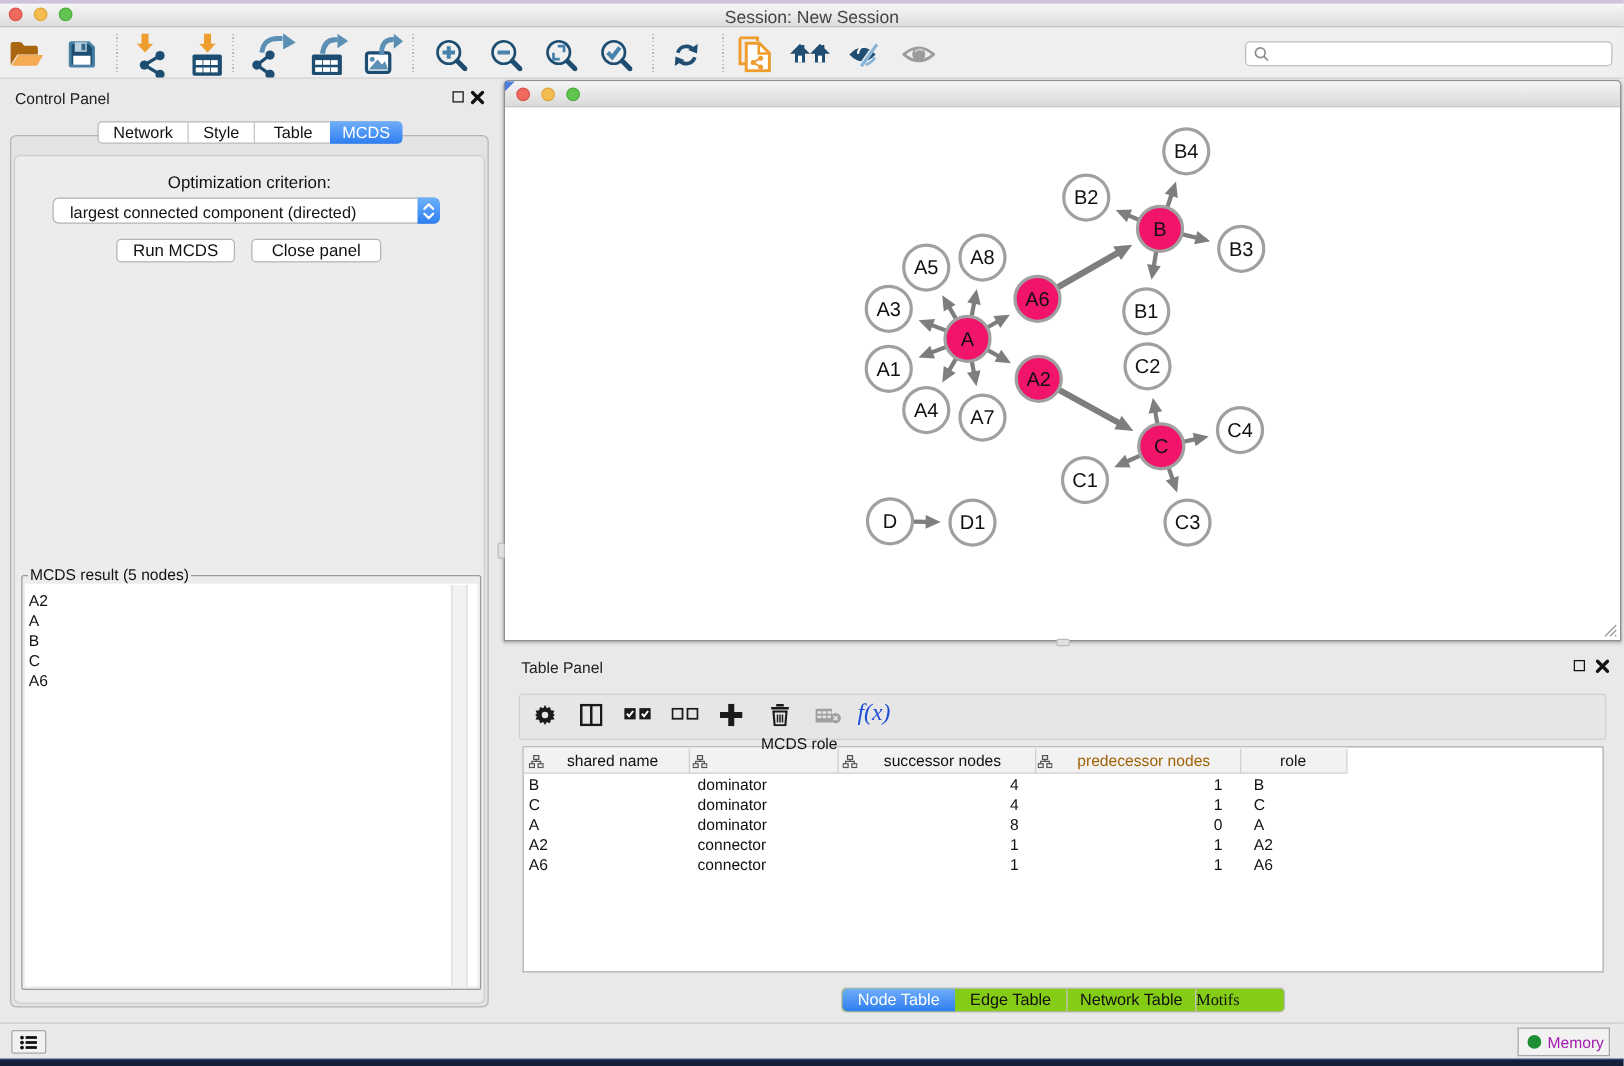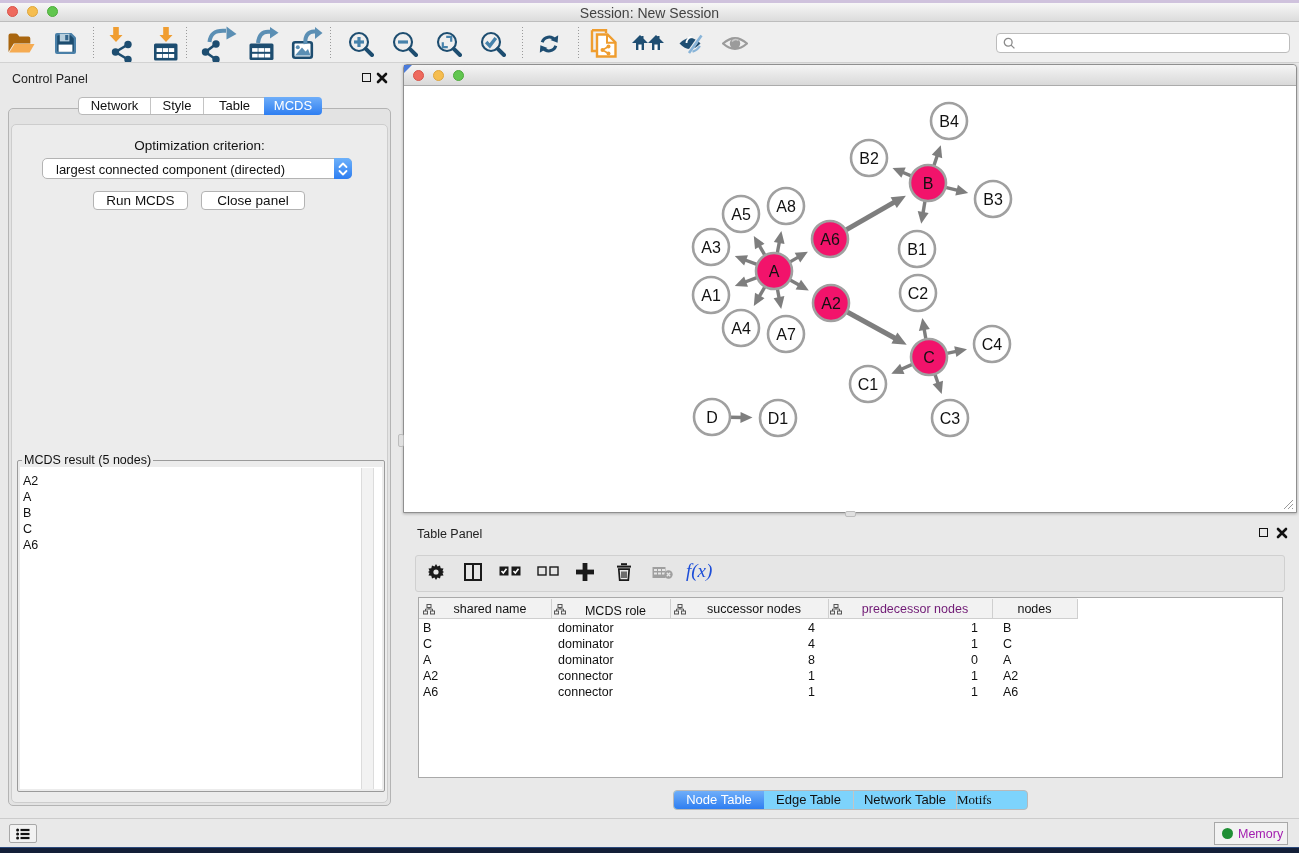--- a/index.html
+++ b/index.html
@@ -362,24 +362,24 @@
     <rect x="7.5" y="7" width="4" height="3" fill="none" stroke="#555" stroke-width="1"></rect>
     <path d="M6 3.5 L6 5 M2.5 7 L2.5 5 L9.5 5 L9.5 7" stroke="#555" stroke-width="1" fill="none"></path>
   </svg>
 <svg class="abs" style="left:830px;top:604px;" width="12" height="11" viewBox="0 0 12 11">
     <rect x="4" y="0.5" width="4" height="3" fill="none" stroke="#555" stroke-width="1"></rect>
     <rect x="0.5" y="7" width="4" height="3" fill="none" stroke="#555" stroke-width="1"></rect>
     <rect x="7.5" y="7" width="4" height="3" fill="none" stroke="#555" stroke-width="1"></rect>
     <path d="M6 3.5 L6 5 M2.5 7 L2.5 5 L9.5 5 L9.5 7" stroke="#555" stroke-width="1" fill="none"></path>
   </svg>
 <div class="abs" style="left:429px;top:602px;width:122px;text-align:center;font-size:12.5px;color:#111;">shared name</div>
-<div class="abs" style="left:561px;top:604px;width:109px;text-align:center;font-size:12.5px;color:#111;">MCDS role</div>
+<div class="abs" style="left:561px;top:588px;width:109px;text-align:right;font-size:12.5px;color:#111;">MCDS role</div>
 <div class="abs" style="left:680px;top:602px;width:148px;text-align:center;font-size:12.5px;color:#111;">successor nodes</div>
-<div class="abs" style="left:838px;top:602px;width:154px;text-align:center;font-size:12.5px;color:#701a75;">predecessor nodes</div>
-<div class="abs" style="left:992px;top:602px;width:85px;text-align:center;font-size:12.5px;color:#111;">nodes</div>
+<div class="abs" style="left:838px;top:602px;width:154px;text-align:center;font-size:12.5px;color:#a16207;">predecessor nodes</div>
+<div class="abs" style="left:992px;top:602px;width:85px;text-align:center;font-size:12.5px;color:#111;">role</div>
 <div class="abs" style="left:423px;top:621px;font-size:12.5px;color:#111;">B</div>
 <div class="abs" style="left:558px;top:621px;font-size:12.5px;color:#111;">dominator</div>
 <div class="abs" style="left:700px;top:621px;width:115px;text-align:right;font-size:12.5px;color:#111;">4</div>
 <div class="abs" style="left:865px;top:621px;width:113px;text-align:right;font-size:12.5px;color:#111;">1</div>
 <div class="abs" style="left:1003px;top:621px;font-size:12.5px;color:#111;">B</div>
 <div class="abs" style="left:423px;top:637px;font-size:12.5px;color:#111;">C</div>
 <div class="abs" style="left:558px;top:637px;font-size:12.5px;color:#111;">dominator</div>
 <div class="abs" style="left:700px;top:637px;width:115px;text-align:right;font-size:12.5px;color:#111;">4</div>
 <div class="abs" style="left:865px;top:637px;width:113px;text-align:right;font-size:12.5px;color:#111;">1</div>
 <div class="abs" style="left:1003px;top:637px;font-size:12.5px;color:#111;">C</div>
@@ -392,21 +392,21 @@
 <div class="abs" style="left:558px;top:669px;font-size:12.5px;color:#111;">connector</div>
 <div class="abs" style="left:700px;top:669px;width:115px;text-align:right;font-size:12.5px;color:#111;">1</div>
 <div class="abs" style="left:865px;top:669px;width:113px;text-align:right;font-size:12.5px;color:#111;">1</div>
 <div class="abs" style="left:1003px;top:669px;font-size:12.5px;color:#111;">A2</div>
 <div class="abs" style="left:423px;top:685px;font-size:12.5px;color:#111;">A6</div>
 <div class="abs" style="left:558px;top:685px;font-size:12.5px;color:#111;">connector</div>
 <div class="abs" style="left:700px;top:685px;width:115px;text-align:right;font-size:12.5px;color:#111;">1</div>
 <div class="abs" style="left:865px;top:685px;width:113px;text-align:right;font-size:12.5px;color:#111;">1</div>
 <div class="abs" style="left:1003px;top:685px;font-size:12.5px;color:#111;">A6</div>
 
-<div class="abs" style="left:673px;top:790px;height:20px;background:#7dd3fc;border:1px solid #b9b9b9;border-radius:4px;font-size:13px;color:#111;">
+<div class="abs" style="left:673px;top:790px;height:20px;background:#84cc16;border:1px solid #b9b9b9;border-radius:4px;font-size:13px;color:#111;">
   <div style="float:left;width:90px;height:18px;line-height:18px;text-align:center;background:linear-gradient(#6faef9,#2e7ef1);color:#fff;border-radius:4px 0 0 4px;">Node Table</div>
   <div style="float:left;width:90px;height:18px;line-height:18px;text-align:center;border-right:1px solid #c4c4c4;">Edge Table</div>
   <div style="float:left;width:103px;height:18px;line-height:18px;text-align:center;border-right:1px solid #c4c4c4;">Network Table</div>
   <div style="float:left;width:70px;height:18px;line-height:18px;text-align:left;font-family:Liberation Serif, serif;">Motifs</div>
 </div>
 
 <div class="abs" style="left:0;top:818px;width:1299px;height:29px;background:#e9e9e9;border-top:1px solid #cccccc;"></div>
 <div class="abs" style="left:9px;top:824px;width:28px;height:19px;background:#f2f2f2;border:1px solid #a8a8a8;border-radius:2px;"></div>
 <svg class="abs" style="left:16px;top:828px;" width="14" height="12" viewBox="0 0 14 12">
     <circle cx="1.6" cy="2" r="1.5" fill="#111"></circle>

